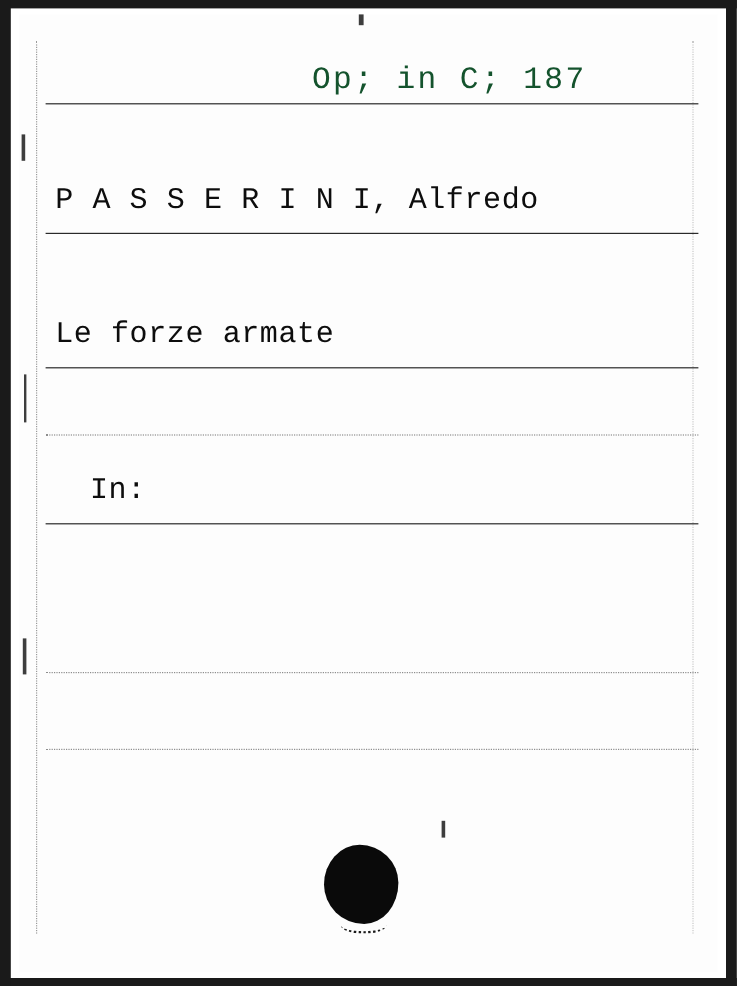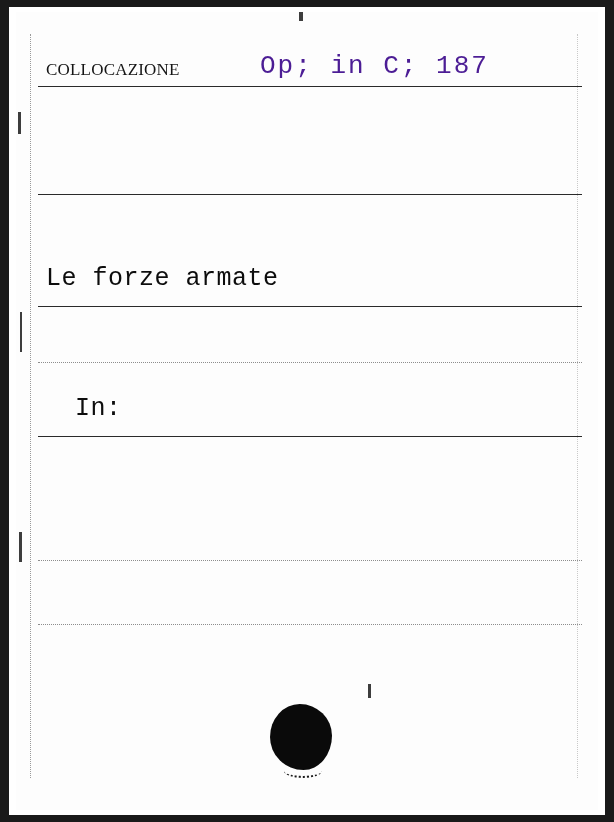--- a/index.html
+++ b/index.html
@@ -108,21 +108,21 @@
     letter-spacing: 0.5px;
   }
 
   .shelfmark {
     position: absolute;
     left: 244px;
     top: 39px;
     font-family: "Liberation Mono", monospace;
     font-size: 26px;
     letter-spacing: 2px;
-    color: #4c1d95;
+    color: #14532d;
   }
 
   
   .ink-blot {
     position: absolute;
     left: 254px;
     top: 692px;
     width: 62px;
     height: 66px;
     background: #0a0a0a;
@@ -152,26 +152,26 @@
 
   <div class="scan-edge-top"></div>
   <div class="scan-edge-bottom"></div>
   <div class="scan-edge-left"></div>
   <div class="scan-edge-right"></div>
 
   <div class="card">
 
     <div class="card-frame"></div>
 
-    <div class="row label-collocazione" style="top:48px;">COLLOCAZIONE</div>
 
     <div class="shelfmark">Op; in C; 187</div>
 
     <div class="rule solid" style="top:74px;"></div>
 
+    <div class="row typed" style="top:140px;">P A S S E R I N I, Alfredo</div>
     <div class="rule solid" style="top:182px;"></div>
 
     <div class="row typed" style="top:252px;">Le forze armate</div>
     <div class="rule solid" style="top:294px;"></div>
 
     <div class="rule faint" style="top:350px;"></div>
 
     <div class="row typed" style="top:382px;margin-left:29px;">In:</div>
     <div class="rule solid" style="top:424px;"></div>
 

